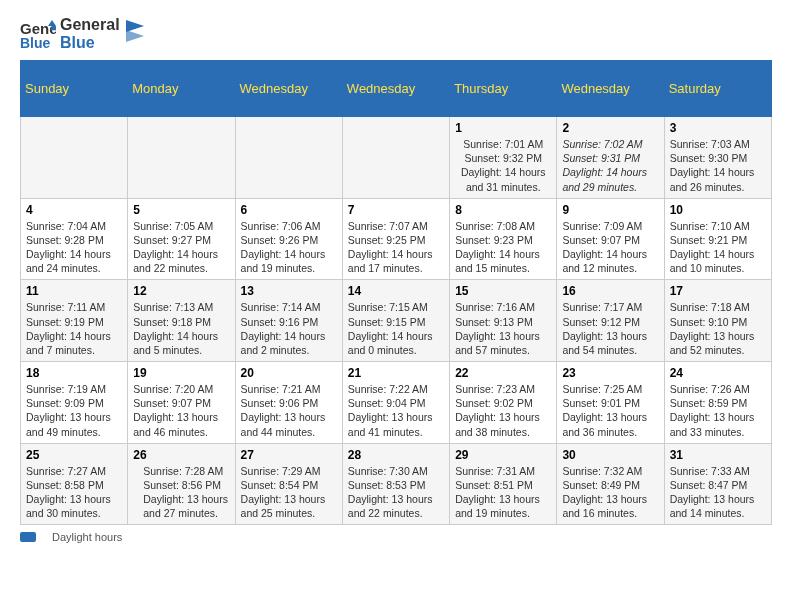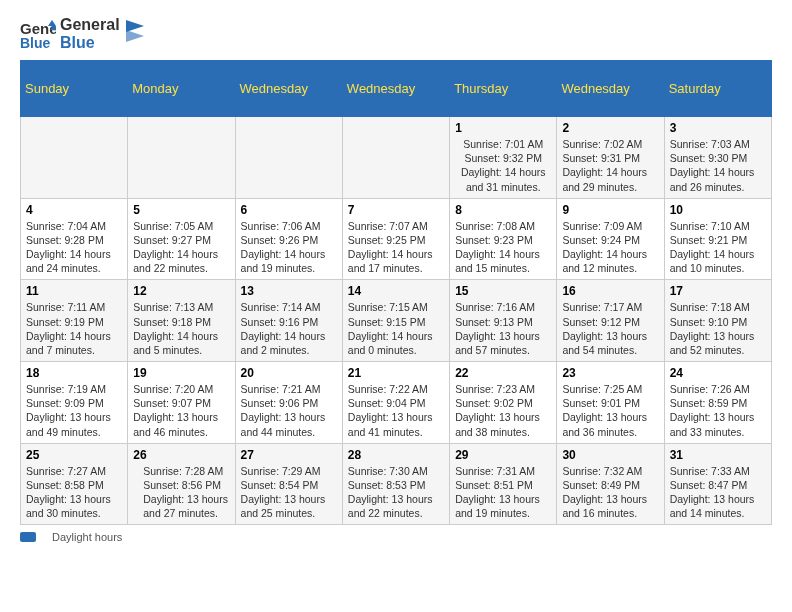--- a/index.html
+++ b/index.html
@@ -136,21 +136,21 @@
         <td class="empty-cell"></td>
         <td class="empty-cell"></td>
         <td>
           <span class="day-number">1</span>
           <div class="day-info" style="white-space: pre-line; text-align: center;">Sunrise: 7:01 AM
 Sunset: 9:32 PM
 Daylight: 14 hours and 31 minutes.</div>
         </td>
         <td>
           <span class="day-number">2</span>
-          <div class="day-info" style="white-space: pre-line;">Sunrise: 7:02 AM
+          <div class="day-info" style="white-space: pre-line; font-style: italic;">Sunrise: 7:02 AM
 Sunset: 9:31 PM
 Daylight: 14 hours and 29 minutes.</div>
         </td>
         <td>
           <span class="day-number">3</span>
           <div class="day-info" style="white-space: pre-line;">Sunrise: 7:03 AM
 Sunset: 9:30 PM
 Daylight: 14 hours and 26 minutes.</div>
         </td>
       </tr>
@@ -181,21 +181,21 @@
         </td>
         <td>
           <span class="day-number">8</span>
           <div class="day-info" style="white-space: pre-line;">Sunrise: 7:08 AM
 Sunset: 9:23 PM
 Daylight: 14 hours and 15 minutes.</div>
         </td>
         <td>
           <span class="day-number">9</span>
           <div class="day-info" style="white-space: pre-line;">Sunrise: 7:09 AM
-Sunset: 9:24 PM
+Sunset: 9:07 PM
 Daylight: 14 hours and 12 minutes.</div>
         </td>
         <td>
           <span class="day-number">10</span>
           <div class="day-info" style="white-space: pre-line;">Sunrise: 7:10 AM
 Sunset: 9:21 PM
 Daylight: 14 hours and 10 minutes.</div>
         </td>
       </tr>
       <tr>

